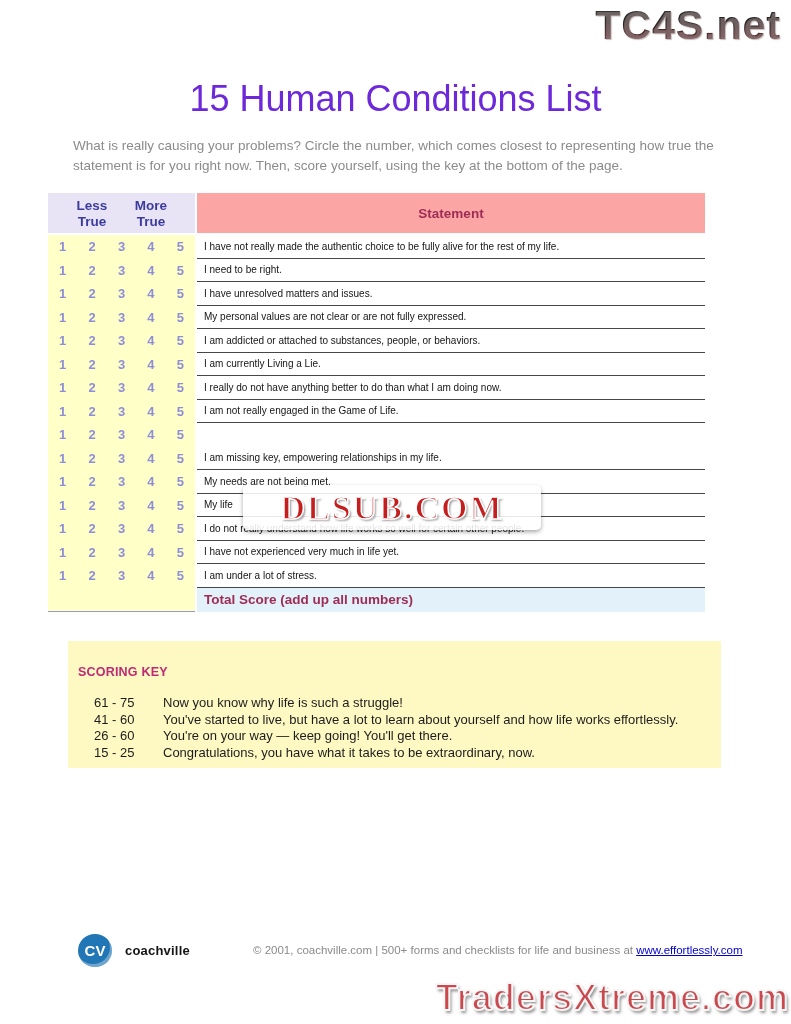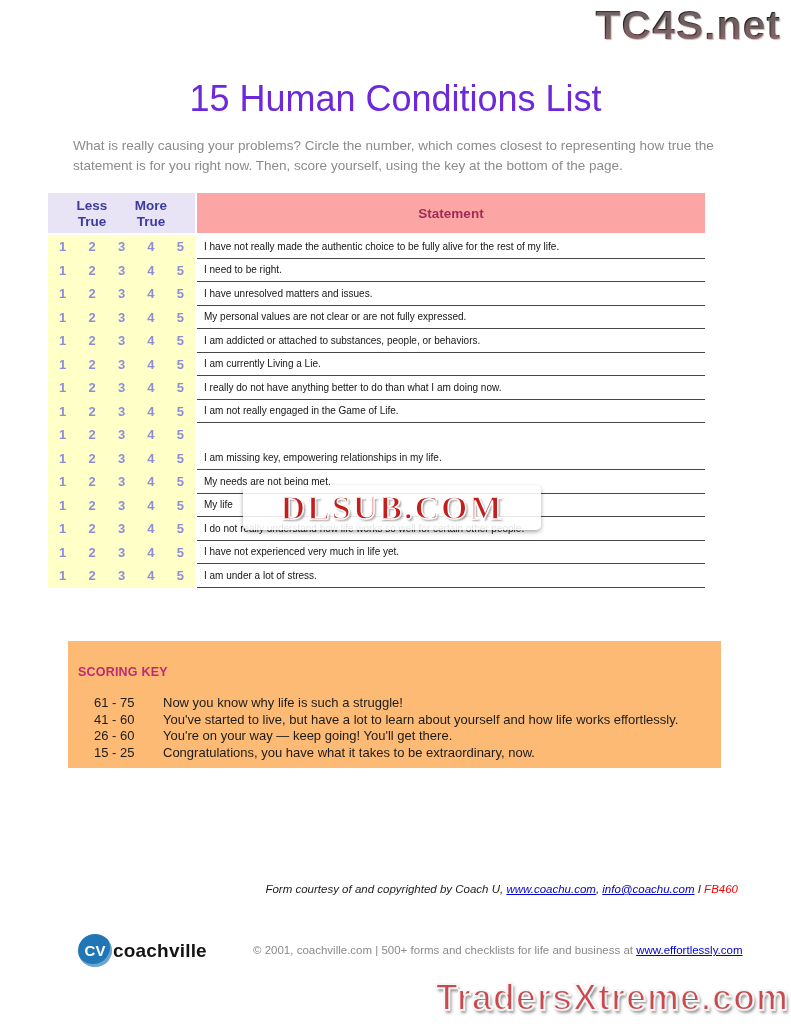--- a/index.html
+++ b/index.html
@@ -39,40 +39,40 @@
                 font-size:13px; font-weight:bold; color:#8d8dd8; }
   .stmt-cell { flex:1; display:flex; align-items:center; padding-left:7px;
                font-size:10px; color:#141414; border-bottom:1px solid #464646;
                white-space:nowrap; overflow:hidden; }
   .total-row { display:flex; height:24px; }
   .total-row .scale-cell { border-bottom:1px solid #9898c8; }
   .total-cell { flex:1; background:#e3f1fb; display:flex; align-items:center; padding-left:7px;
                 font-size:13.5px; font-weight:bold; color:#9e2d55; }
 
   
-  .scorebox { position:absolute; top:641px; left:68px; width:653px; height:127px; background:#fdba74; }
+  .scorebox { position:absolute; top:641px; left:68px; width:653px; height:127px; background:#fef9c3; }
   .scorebox .sk-title { position:absolute; top:24px; left:10px; font-size:12.5px;
                         font-weight:bold; color:#bf2a74; letter-spacing:.2px; }
   .sk-entries { position:absolute; top:54px; left:0; width:100%; }
   .sk-line { display:flex; line-height:16.5px; font-size:13px; color:#1c1c1c; white-space:nowrap; }
   .sk-range { width:58px; margin-left:26px; flex:none; }
   .sk-text { margin-left:11px; }
 
   
   .credit { position:absolute; top:883px; right:53px; font-size:11.5px; font-style:italic;
             color:#1c1c1c; white-space:nowrap; }
   .credit a, .copyright a { color:#0000cc; text-decoration:underline; cursor:pointer; }
   .credit .code { color:#ff0000; font-style:italic; }
 
   .cv-logo { position:absolute; top:934px; left:78px; display:flex; align-items:center; }
   .cv-circle { width:34px; height:33px; border-radius:50%; background:#2176b5;
                display:flex; align-items:center; justify-content:center;
                color:#fff; font-size:15px; font-weight:bold;
                box-shadow:inset -2px -3px 0 rgba(255,255,255,.35); }
-  .cv-text { margin-left:1px; font-size:19px; font-weight:bold; color:#141414; letter-spacing:.2px; }
+  .cv-text { margin-left:13px; font-size:13px; font-weight:bold; color:#141414; letter-spacing:.2px; }
 
   .copyright { position:absolute; top:944px; left:253px; font-size:11.5px; color:#8a8a8a; white-space:nowrap; }
 
   
   .dlsub { position:absolute; top:485px; left:243px; width:298px; height:45px;
            background:rgba(255,255,255,.88); border-radius:5px;
            box-shadow:0 2px 4px rgba(0,0,0,.35);
            display:flex; align-items:center; justify-content:center;
            font-family:"Liberation Serif", serif; font-weight:bold; font-size:34px;
            letter-spacing:2px; color:#c41e1e;
@@ -252,20 +252,24 @@
             <span>1</span>
             <span>2</span>
             <span>3</span>
             <span>4</span>
             <span>5</span>
           </div>
     <div class="stmt-cell">I am under a lot of stress.</div>
   </div>
       </div>
 
+    <div class="total-row">
+      <div class="scale-cell"></div>
+      <div class="total-cell">Total Score (add up all numbers)</div>
+    </div>
   </div>
 
   <div class="scorebox">
     <div class="sk-title">SCORING KEY</div>
     <div class="sk-entries">
         <div class="sk-line">
     <span class="sk-range">61 - 75</span>
     <span class="sk-text">Now you know why life is such a struggle!</span>
   </div>
         <div class="sk-line">
@@ -276,23 +280,20 @@
     <span class="sk-range">26 - 60</span>
     <span class="sk-text">You're on your way — keep going!  You'll get there.</span>
   </div>
         <div class="sk-line">
     <span class="sk-range">15 - 25</span>
     <span class="sk-text">Congratulations, you have what it takes to be extraordinary, now.</span>
   </div>
       </div>
   </div>
 
-  <div class="credit">
-    <span>Form courtesy of and copyrighted by Coach U, </span><a>www.coachu.com</a><span>, </span><a>info@coachu.com</a><span> I </span><span class="code">FB460</span>
-  </div>
 
   <div class="cv-logo">
     <div class="cv-circle">CV</div>
     <div class="cv-text">coachville</div>
   </div>
 
   <div class="copyright">
     <span>© 2001, coachville.com | 500+ forms and checklists for life and business at </span><a>www.effortlessly.com</a>
   </div>
 

